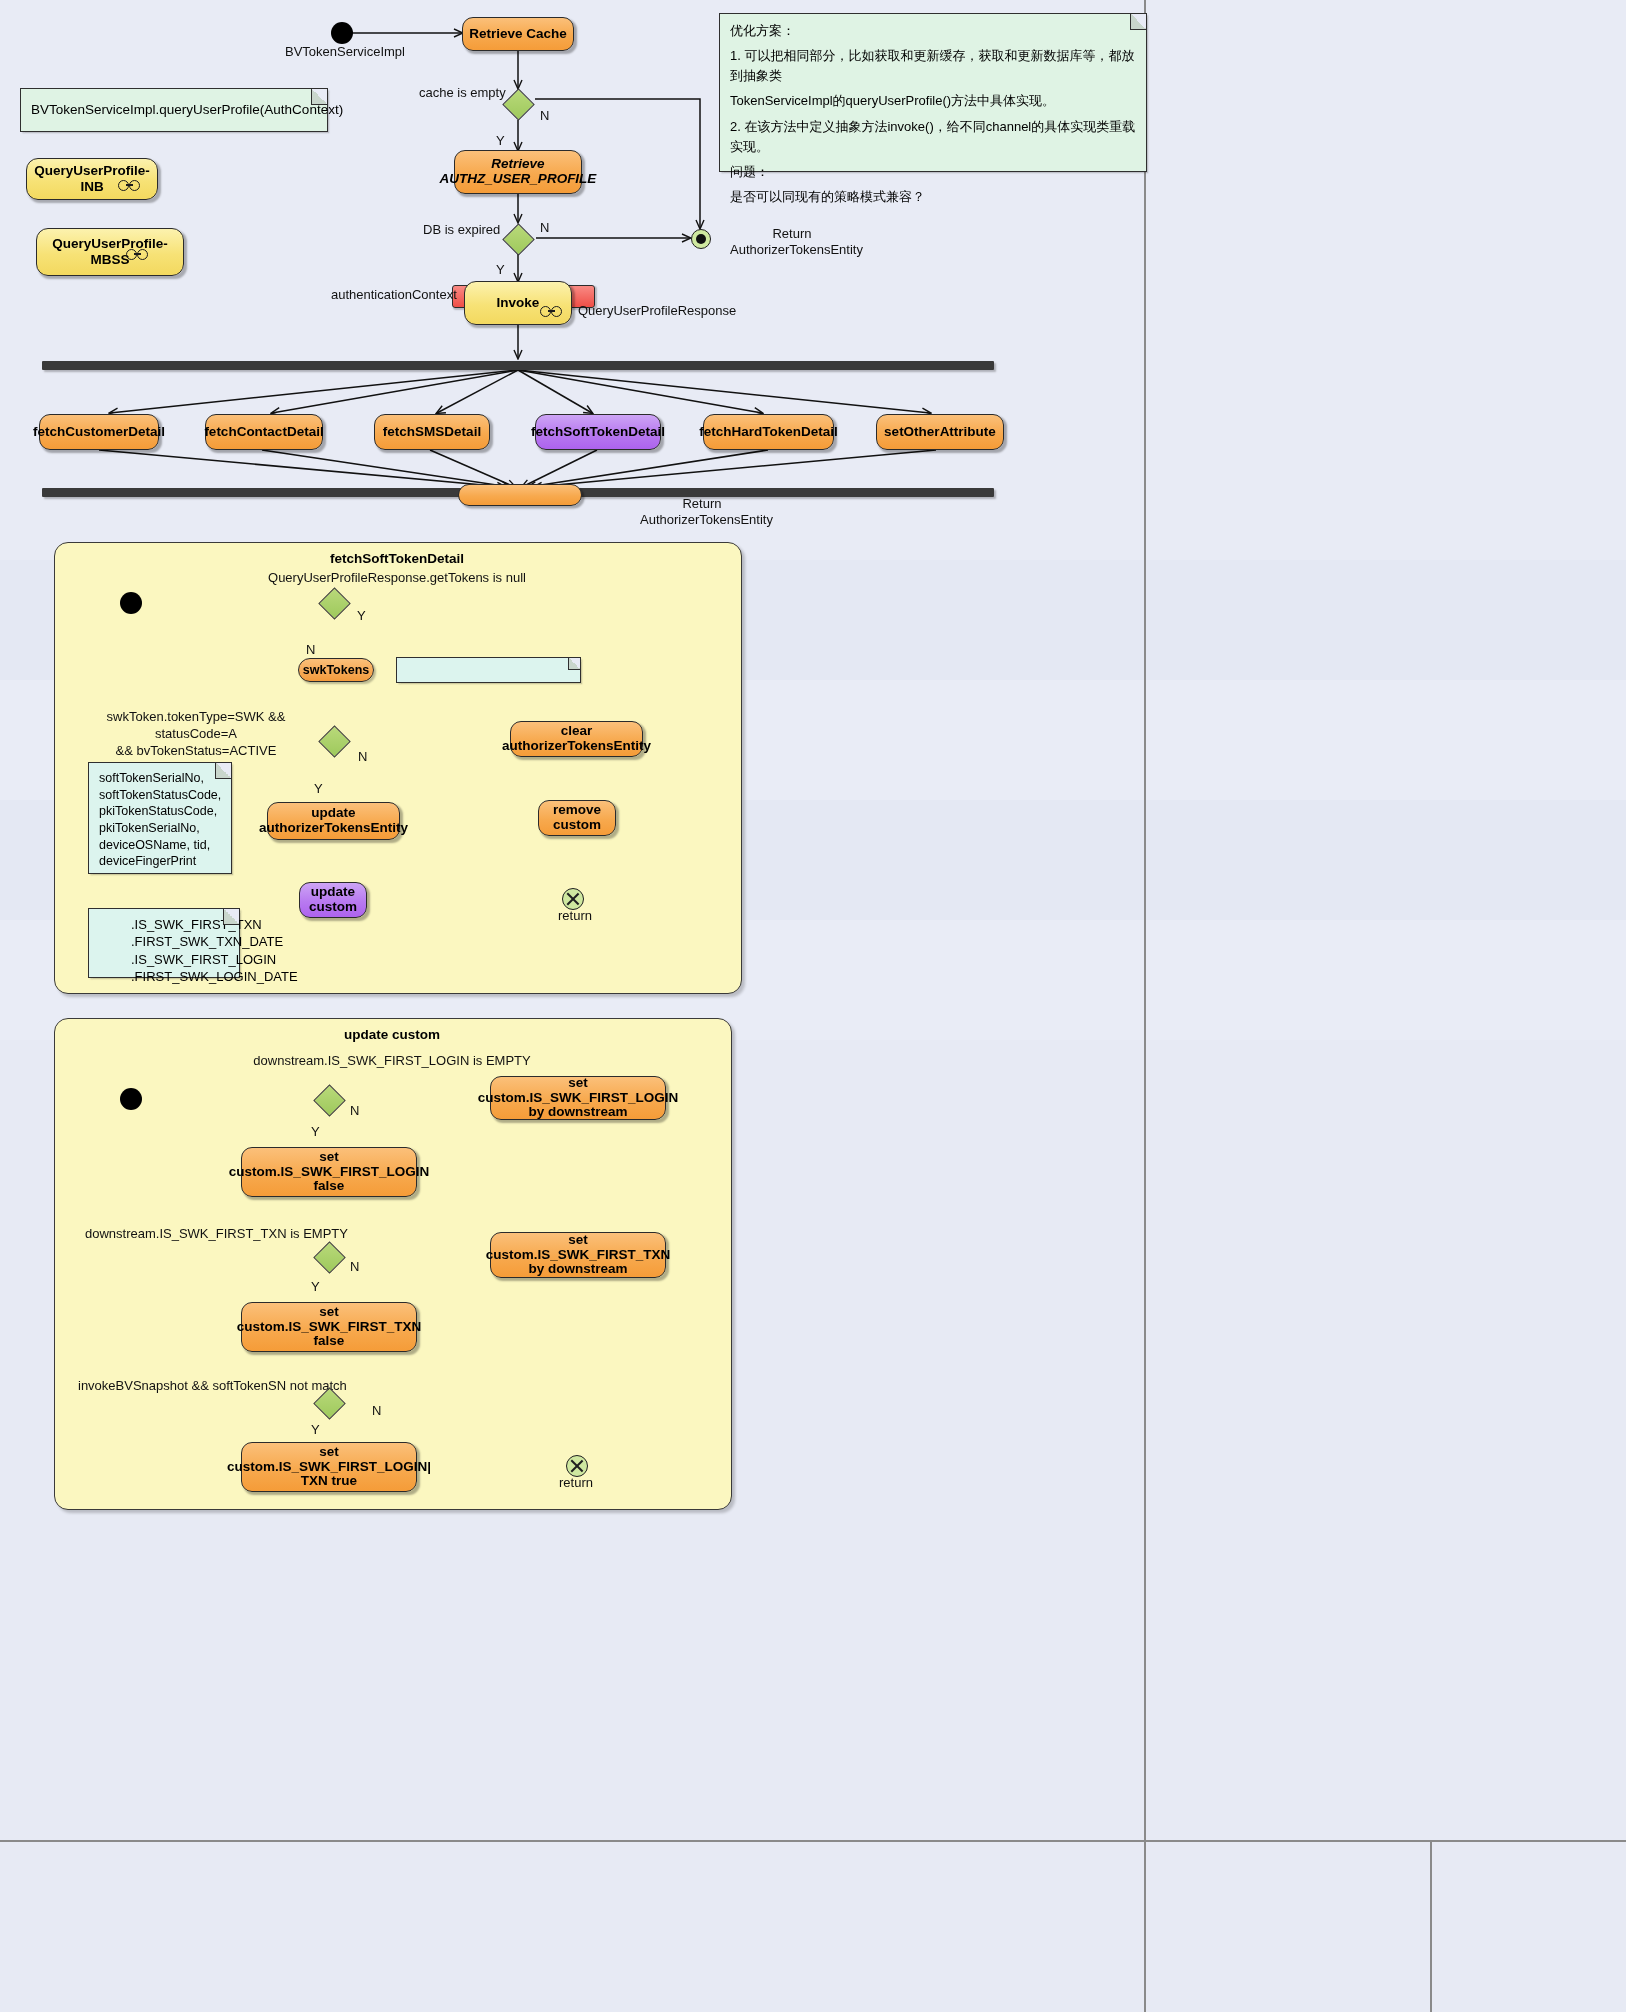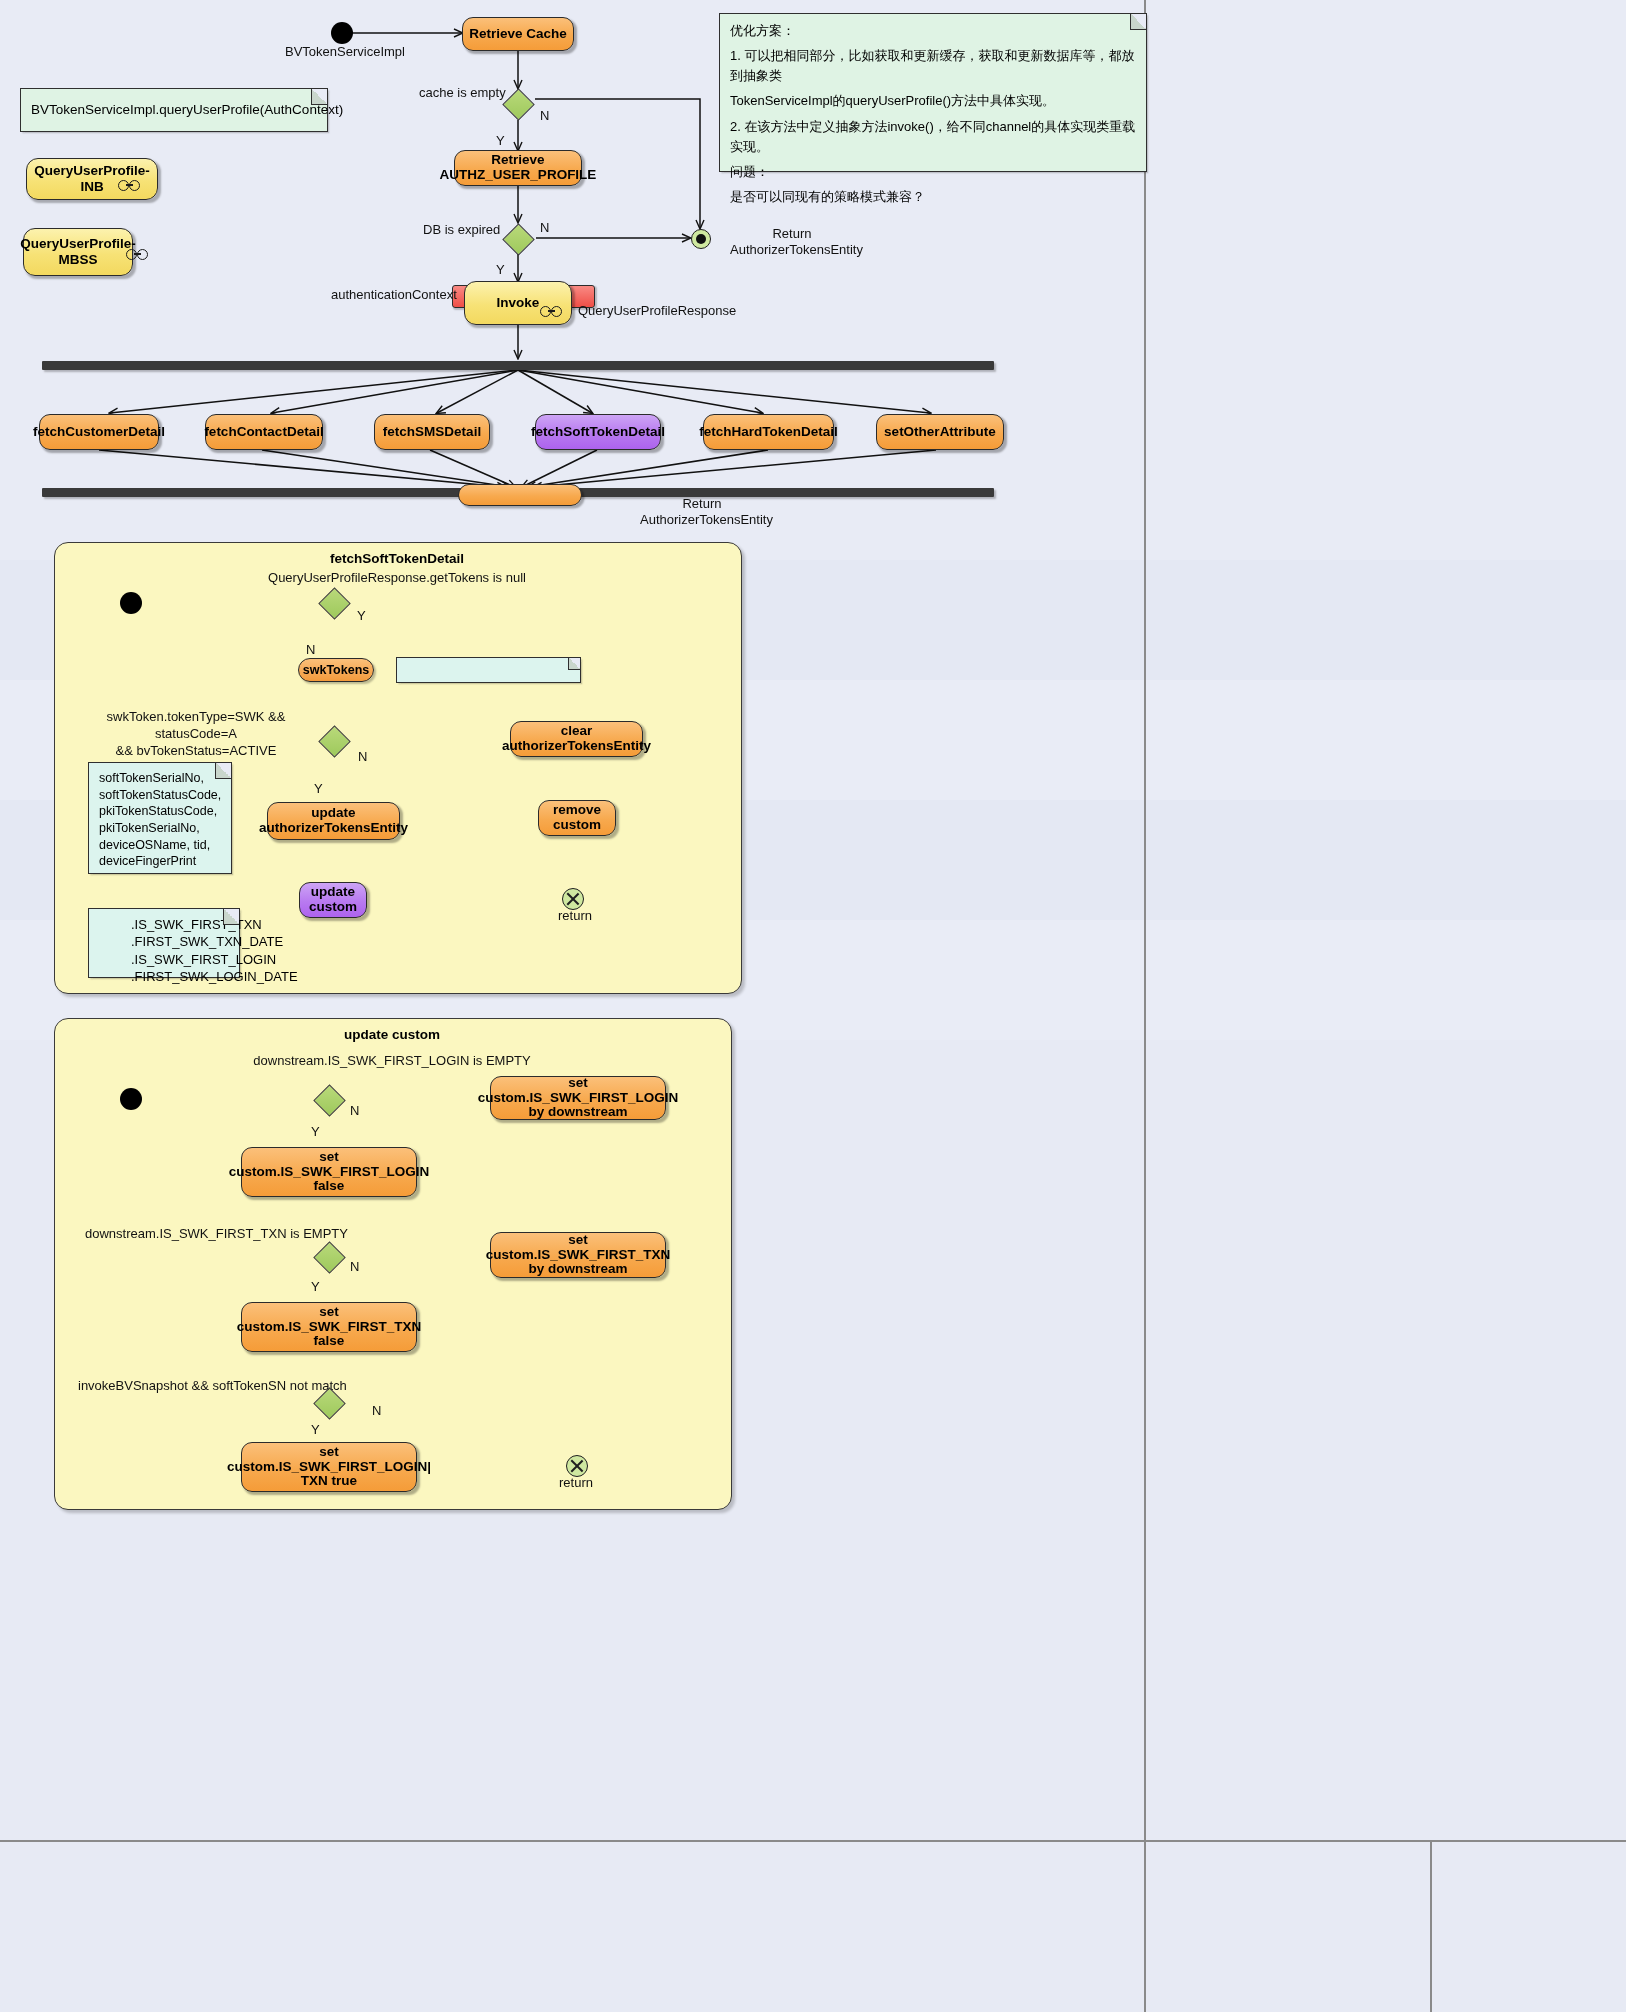--- a/index.html
+++ b/index.html
@@ -231,21 +231,21 @@
     <span>Retrieve Cache</span>
   </div>
 
   <div class="lbl" style="left:419px;top:85px;">cache is empty</div>
   <div class="diamond" style="left:503px;top:86px;">
       <i></i>
     </div>
   <div class="lbl yn" style="left:540px;top:108px;">N</div>
   <div class="lbl yn" style="left:496px;top:133px;">Y</div>
 
-  <div class="node act" style="left:454px;top:150px;width:128px;height:36px;">
+  <div class="node act" style="left:454px;top:150px;width:128px;height:44px;font-style:italic;">
     <span style="white-space:pre-line;">Retrieve
 AUTHZ_USER_PROFILE</span>
   </div>
 
   <div class="lbl" style="left:423px;top:222px;">DB is expired</div>
   <div class="diamond" style="left:503px;top:221px;">
       <i></i>
     </div>
   <div class="lbl yn" style="left:540px;top:220px;">N</div>
   <div class="lbl yn" style="left:496px;top:262px;">Y</div>
@@ -274,21 +274,21 @@
     </div>
   </div>
 
   <div class="iface" style="left:26px;top:158px;width:132px;height:42px;">
     <span>QueryUserProfile-INB</span>
   </div>
   <div class="lolli" style="left:118px;top:180px;">
       <span></span>
     </div>
 
-  <div class="iface" style="left:23px;top:228px;width:110px;height:48px;">
+  <div class="iface" style="left:36px;top:228px;width:148px;height:48px;">
     <span style="white-space:pre-line;">QueryUserProfile-
 MBSS</span>
   </div>
   <div class="lolli" style="left:126px;top:249px;">
       <span></span>
     </div>
 
   <div class="note" style="left:719px;top:13px;width:428px;height:159px;">
     <div class="fold"></div>
     <p><b>优化方案：</b></p>

